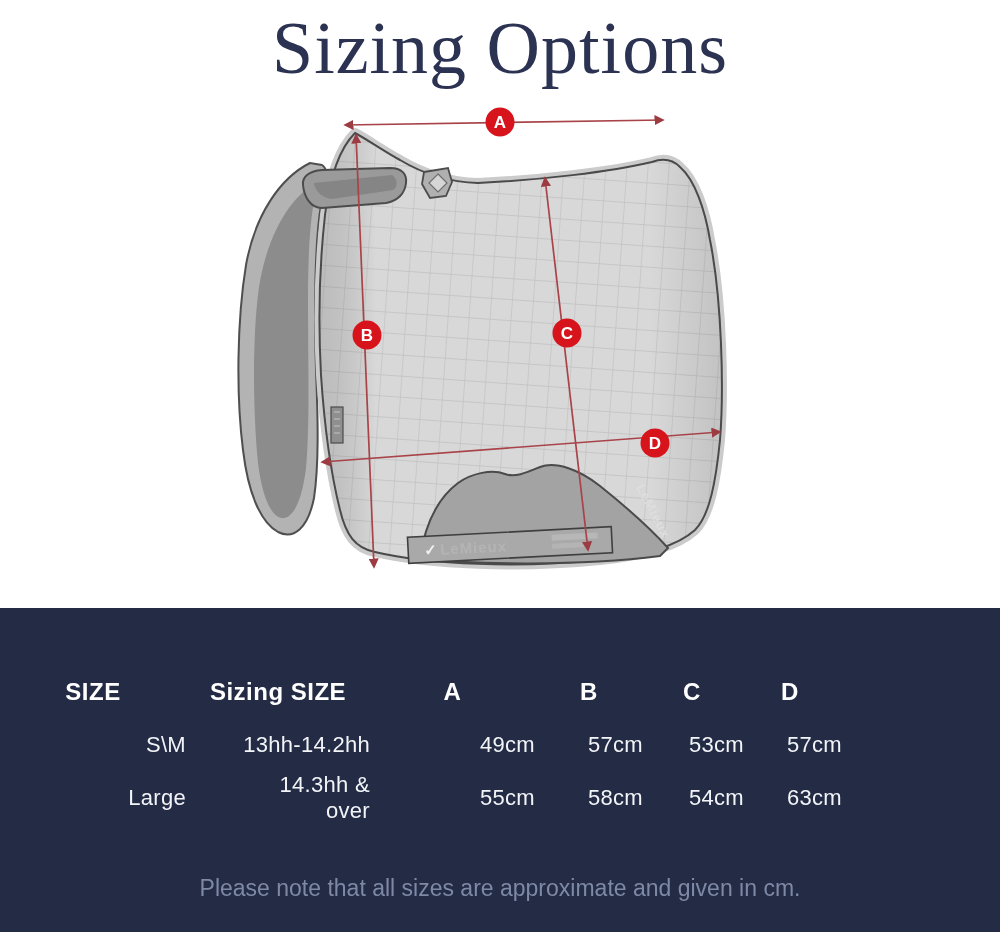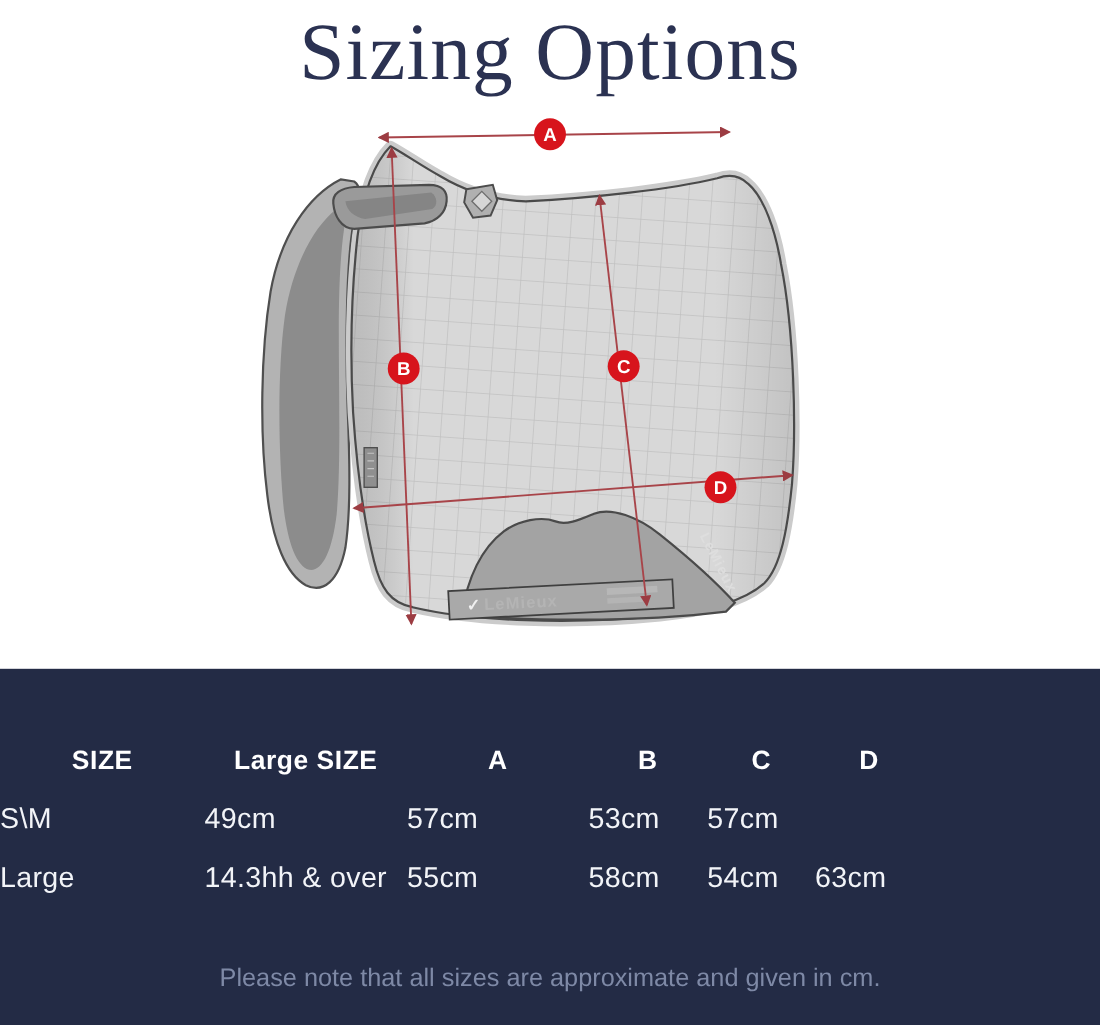--- a/index.html
+++ b/index.html
@@ -27,22 +27,23 @@
     grid-template-columns:186px 184px 165px 108px 98px 98px 98px;
     align-items:center;
   }
   .tr.head{margin-top:66px;height:36px;margin-bottom:8px;}
   .tr.row{height:53px;}
   .th{
     text-align:center;font-weight:700;font-size:24px;color:#ffffff;
     letter-spacing:0.5px;
   }
   .td{
-    text-align:left;font-weight:400;font-size:26px;color:#f2f4f8;
+    text-align:right;font-weight:400;font-size:22px;color:#f2f4f8;
     letter-spacing:0.3px;
+    margin-left:46px;
   }
   .footnote{
     margin:51px 0 0 0;text-align:center;font-size:23px;line-height:26px;
     color:#7e89a6;font-weight:400;
   }
 </style>
 </head>
 <body>
 
 <div class="top">
@@ -148,28 +149,29 @@
         </g>
       </g>
     </svg>
   </div>
 </div>
 
 <div class="bottom">
   <div class="size-table">
     <div class="tr head">
       <div class="th">SIZE</div>
-      <div class="th">Large SIZE</div>
+      <div class="th">Sizing SIZE</div>
       <div class="th">A</div>
       <div class="th">B</div>
       <div class="th">C</div>
       <div class="th">D</div>
     </div>
     <div class="tr row">
       <div class="td">S\M</div>
+      <div class="td">13hh-14.2hh</div>
       <div class="td">49cm</div>
       <div class="td">57cm</div>
       <div class="td">53cm</div>
       <div class="td">57cm</div>
     </div>
     <div class="tr row">
       <div class="td">Large</div>
       <div class="td">14.3hh &amp; over</div>
       <div class="td">55cm</div>
       <div class="td">58cm</div>

